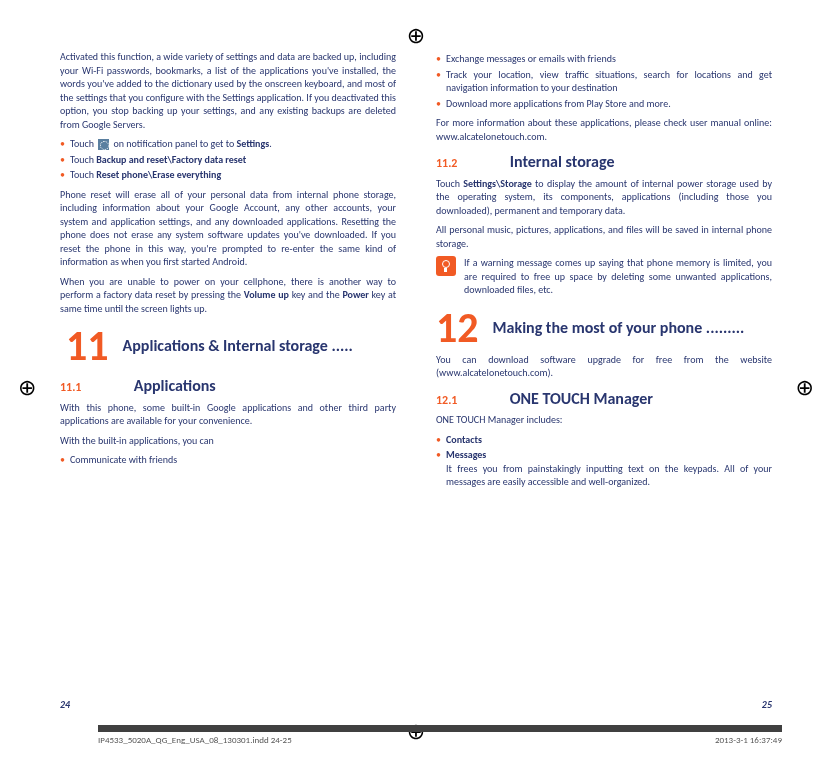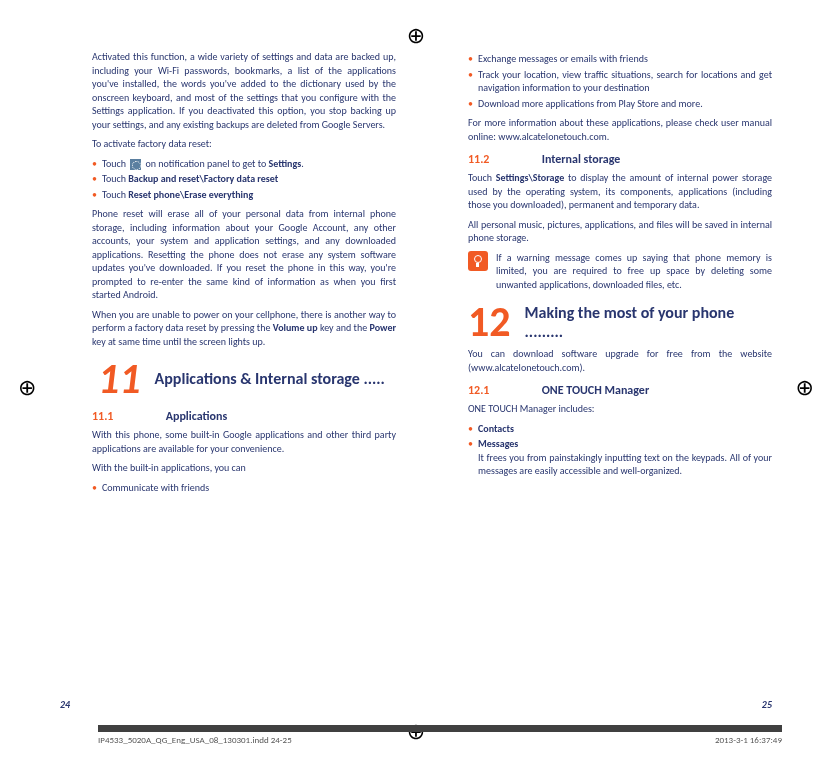--- a/index.html
+++ b/index.html
@@ -19,43 +19,42 @@
     box-sizing: border-box;
     padding: 50px 60px 80px 60px;
     position: relative;
   }
   .col {
     width: 50%;
     box-sizing: border-box;
     font-size: 10px;
     color: #29366f;
     line-height: 1.35;
-    margin-left: 32px;
   }
   .col.left { padding-right: 20px; }
   .col.right { padding-left: 20px; }
   p { margin: 0 0 6px 0; text-align: justify; }
   .big-num-row { display: flex; align-items: center; margin: 10px 0 4px 0; }
   .big-num {
     font-size: 42px;
     font-weight: bold;
     color: #f15a24;
     line-height: 1;
   }
-  .big-num.shift { margin-left: 6px; font-style: italic; }
+  .big-num.shift { margin-left: 6px; }
   .big-title {
     font-size: 16px;
     font-weight: bold;
     color: #29366f;
     margin-left: 14px;
     line-height: 1.2;
   }
   .sub-row { margin: 8px 0 4px 0; }
   .sub-num { color: #f15a24; font-weight: bold; font-size: 12px; }
-  .sub-title { color: #29366f; font-weight: bold; font-size: 12px; margin-left: 6px; padding-left: 44px; }
+  .sub-title { color: #29366f; font-weight: bold; font-size: 16px; margin-left: 6px; padding-left: 44px; }
   ul.bullets { list-style: none; padding: 0; margin: 2px 0 6px 0; }
   ul.bullets li { position: relative; padding-left: 10px; margin-bottom: 2px; text-align: justify;}
   ul.bullets li::before { content: "•"; color: #f15a24; position: absolute; left: 0; }
   .bold { font-weight: bold; }
   .icon-settings {
     display: inline-block;
     width: 11px; height: 11px;
     background: #5a7fa0;
     vertical-align: middle;
     position: relative;
@@ -123,21 +122,20 @@
 
 <span class="crop top">⊕</span>
 <span class="crop left">⊕</span>
 <span class="crop right">⊕</span>
 
 <div class="spread">
 
   <div class="col left">
     <p>Activated this function, a wide variety of settings and data are backed up, including your Wi-Fi passwords, bookmarks, a list of the applications you've installed, the words you've added to the dictionary used by the onscreen keyboard, and most of the settings that you configure with the Settings application. If you deactivated this option, you stop backing up your settings, and any existing backups are deleted from Google Servers.</p>
 
-    <p>To activate factory data reset:</p>
     <ul class="bullets">
       <li>
         <span>Touch </span><span class="icon-settings"></span><span> on notification panel to get to </span><span class="bold">Settings</span><span>.</span>
       </li>
       <li>
         <span>Touch </span><span class="bold">Backup and reset\Factory data reset</span>
       </li>
       <li>
         <span>Touch </span><span class="bold">Reset phone\Erase everything</span>
       </li>

